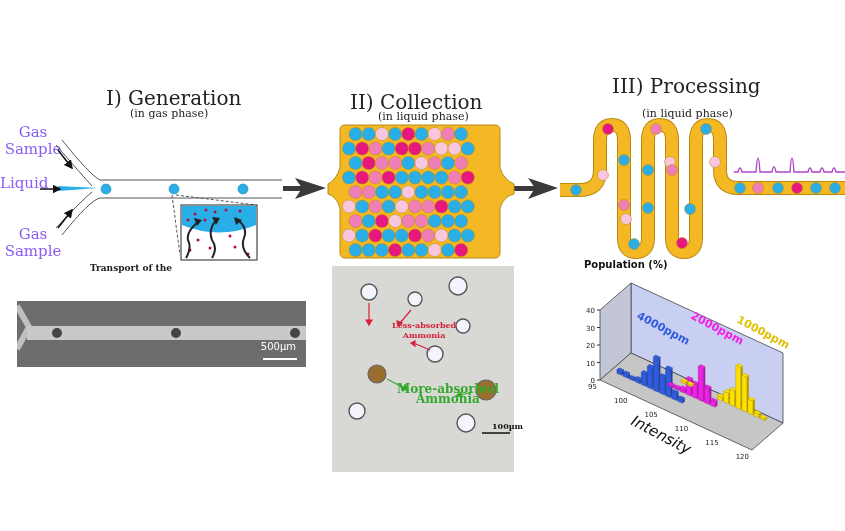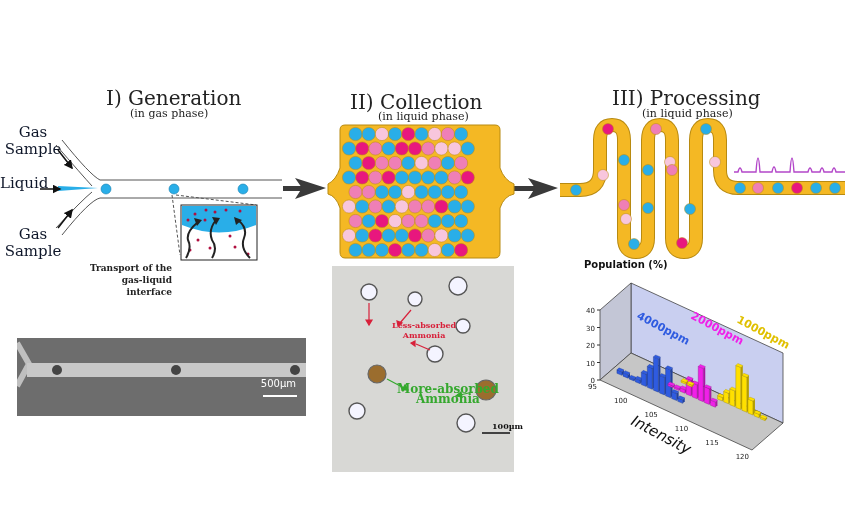--- a/index.html
+++ b/index.html
@@ -1,41 +1,40 @@
 <!DOCTYPE html>
 <html><head>
 <meta charset="utf-8">
 <style>
   html,body{margin:0;padding:0;background:#ffffff;}
   body{width:845px;height:531px;position:relative;overflow:hidden;font-family:"DejaVu Serif",serif;}
   .abs{position:absolute;}
   .title{font-family:"DejaVu Serif",serif;font-size:20px;color:#222;white-space:nowrap;}
   .subtitle{font-family:"DejaVu Serif",serif;font-size:11px;color:#222;white-space:nowrap;}
-  .lbl{font-family:"DejaVu Serif",serif;font-size:15px;color:#0f172a;line-height:17px;text-align:center;}
+  .lbl{font-family:"DejaVu Serif",serif;font-size:15px;color:#8b5cf6;line-height:17px;text-align:center;}
   .transport{font-family:"DejaVu Serif",serif;font-size:9px;color:#222;line-height:12px;text-align:right;font-weight:bold;margin-top:40px;}
   svg text{font-family:"DejaVu Sans",sans-serif;}
-  .micro1{left:17px;top:301px;width:289px;height:78px;background:#6d6d6d;margin-top:37px;}
+  .micro1{left:17px;top:301px;width:289px;height:66px;background:#6d6d6d;}
   .micro2{left:332px;top:266px;width:182px;height:206px;background:#d8d8d5;font-weight:bold;}
 </style>
 </head>
 <body>
 
 <div class="abs title" style="left:106px;top:86px;">I) Generation</div>
 <div class="abs subtitle" style="left:130px;top:107px;">(in gas phase)</div>
 <div class="abs title" style="left:350px;top:90px;">II) Collection</div>
 <div class="abs subtitle" style="left:378px;top:110px;">(in liquid phase)</div>
-<div class="abs title" style="left:612px;top:86px;">III) Processing</div>
+<div class="abs title" style="left:612px;top:74px;">III) Processing</div>
 <div class="abs subtitle" style="left:642px;top:107px;">(in liquid phase)</div>
 
 <div class="abs lbl" style="left:4px;top:124px;width:58px;">Gas Sample</div>
 <div class="abs lbl" style="left:0px;top:175px;">Liquid</div>
 <div class="abs lbl" style="left:4px;top:226px;width:58px;">Gas Sample</div>
 <div class="abs transport" style="left:86px;top:222px;width:86px;">
   <div>Transport of the</div>
-  <div>gas-liquid interface</div>
 </div>
 
 <svg class="abs" style="left:0;top:0" width="845" height="531">
   <defs>
     <marker id="ah" markerWidth="6" markerHeight="6" refX="5" refY="3" orient="auto">
         <path d="M0,0 L6,3 L0,6 Z" fill="#111"></path>
       </marker>
   </defs>
 
   <g>

